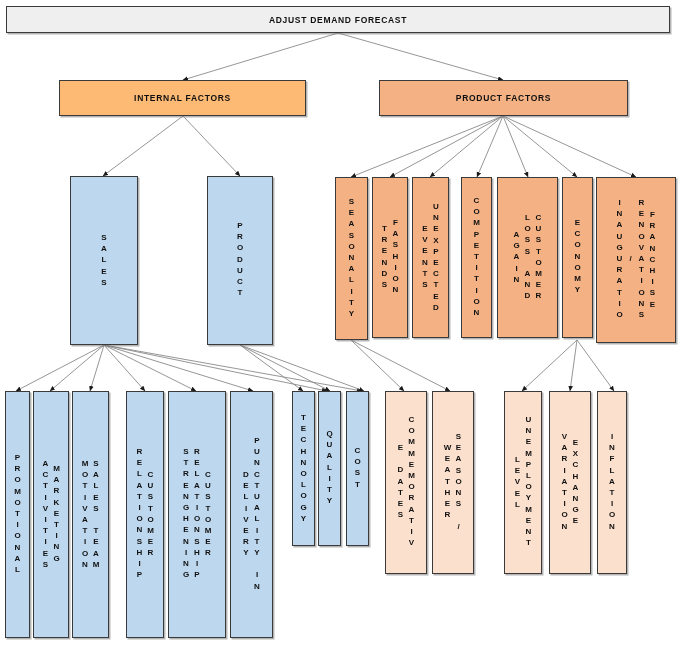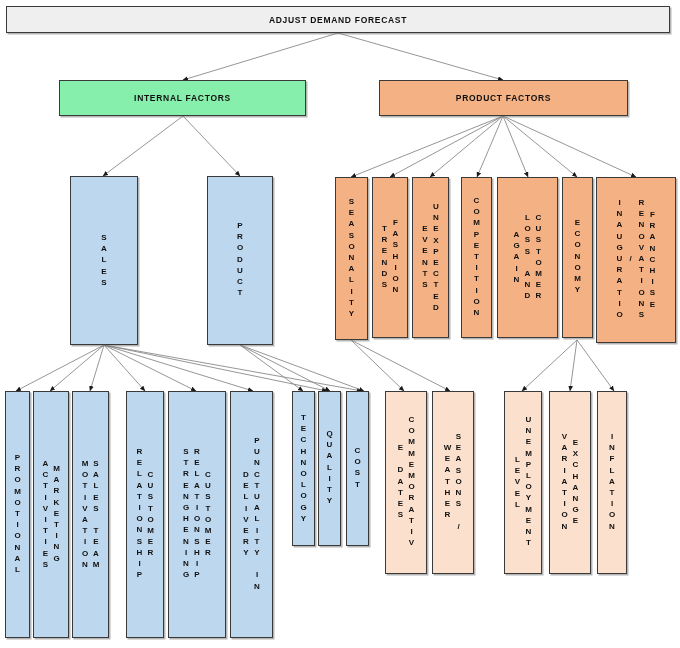--- a/index.html
+++ b/index.html
@@ -22,21 +22,21 @@
       line-height:9px;
       color:#101010;
       white-space:nowrap;
       text-align:center;
       margin:0 1px;
   }
   .hbox{display:flex;align-items:center;justify-content:center;width:100%;height:100%;}
   .htext{font-weight:bold;font-size:8.5px;letter-spacing:.7px;color:#101010;text-align:center;}
   .root{background:#efefef;}
   .blue{background:#bdd7ee;}
-  .blue-d{background:#86efac;}
+  .blue-d{background:#fdba74;}
   .orange{background:#f4b183;}
   .orange-l{background:#fbe0cd;}
 </style>
 </head>
 <body>
 
 <div id="canvas">
 
   <svg id="wires">
     <defs>

